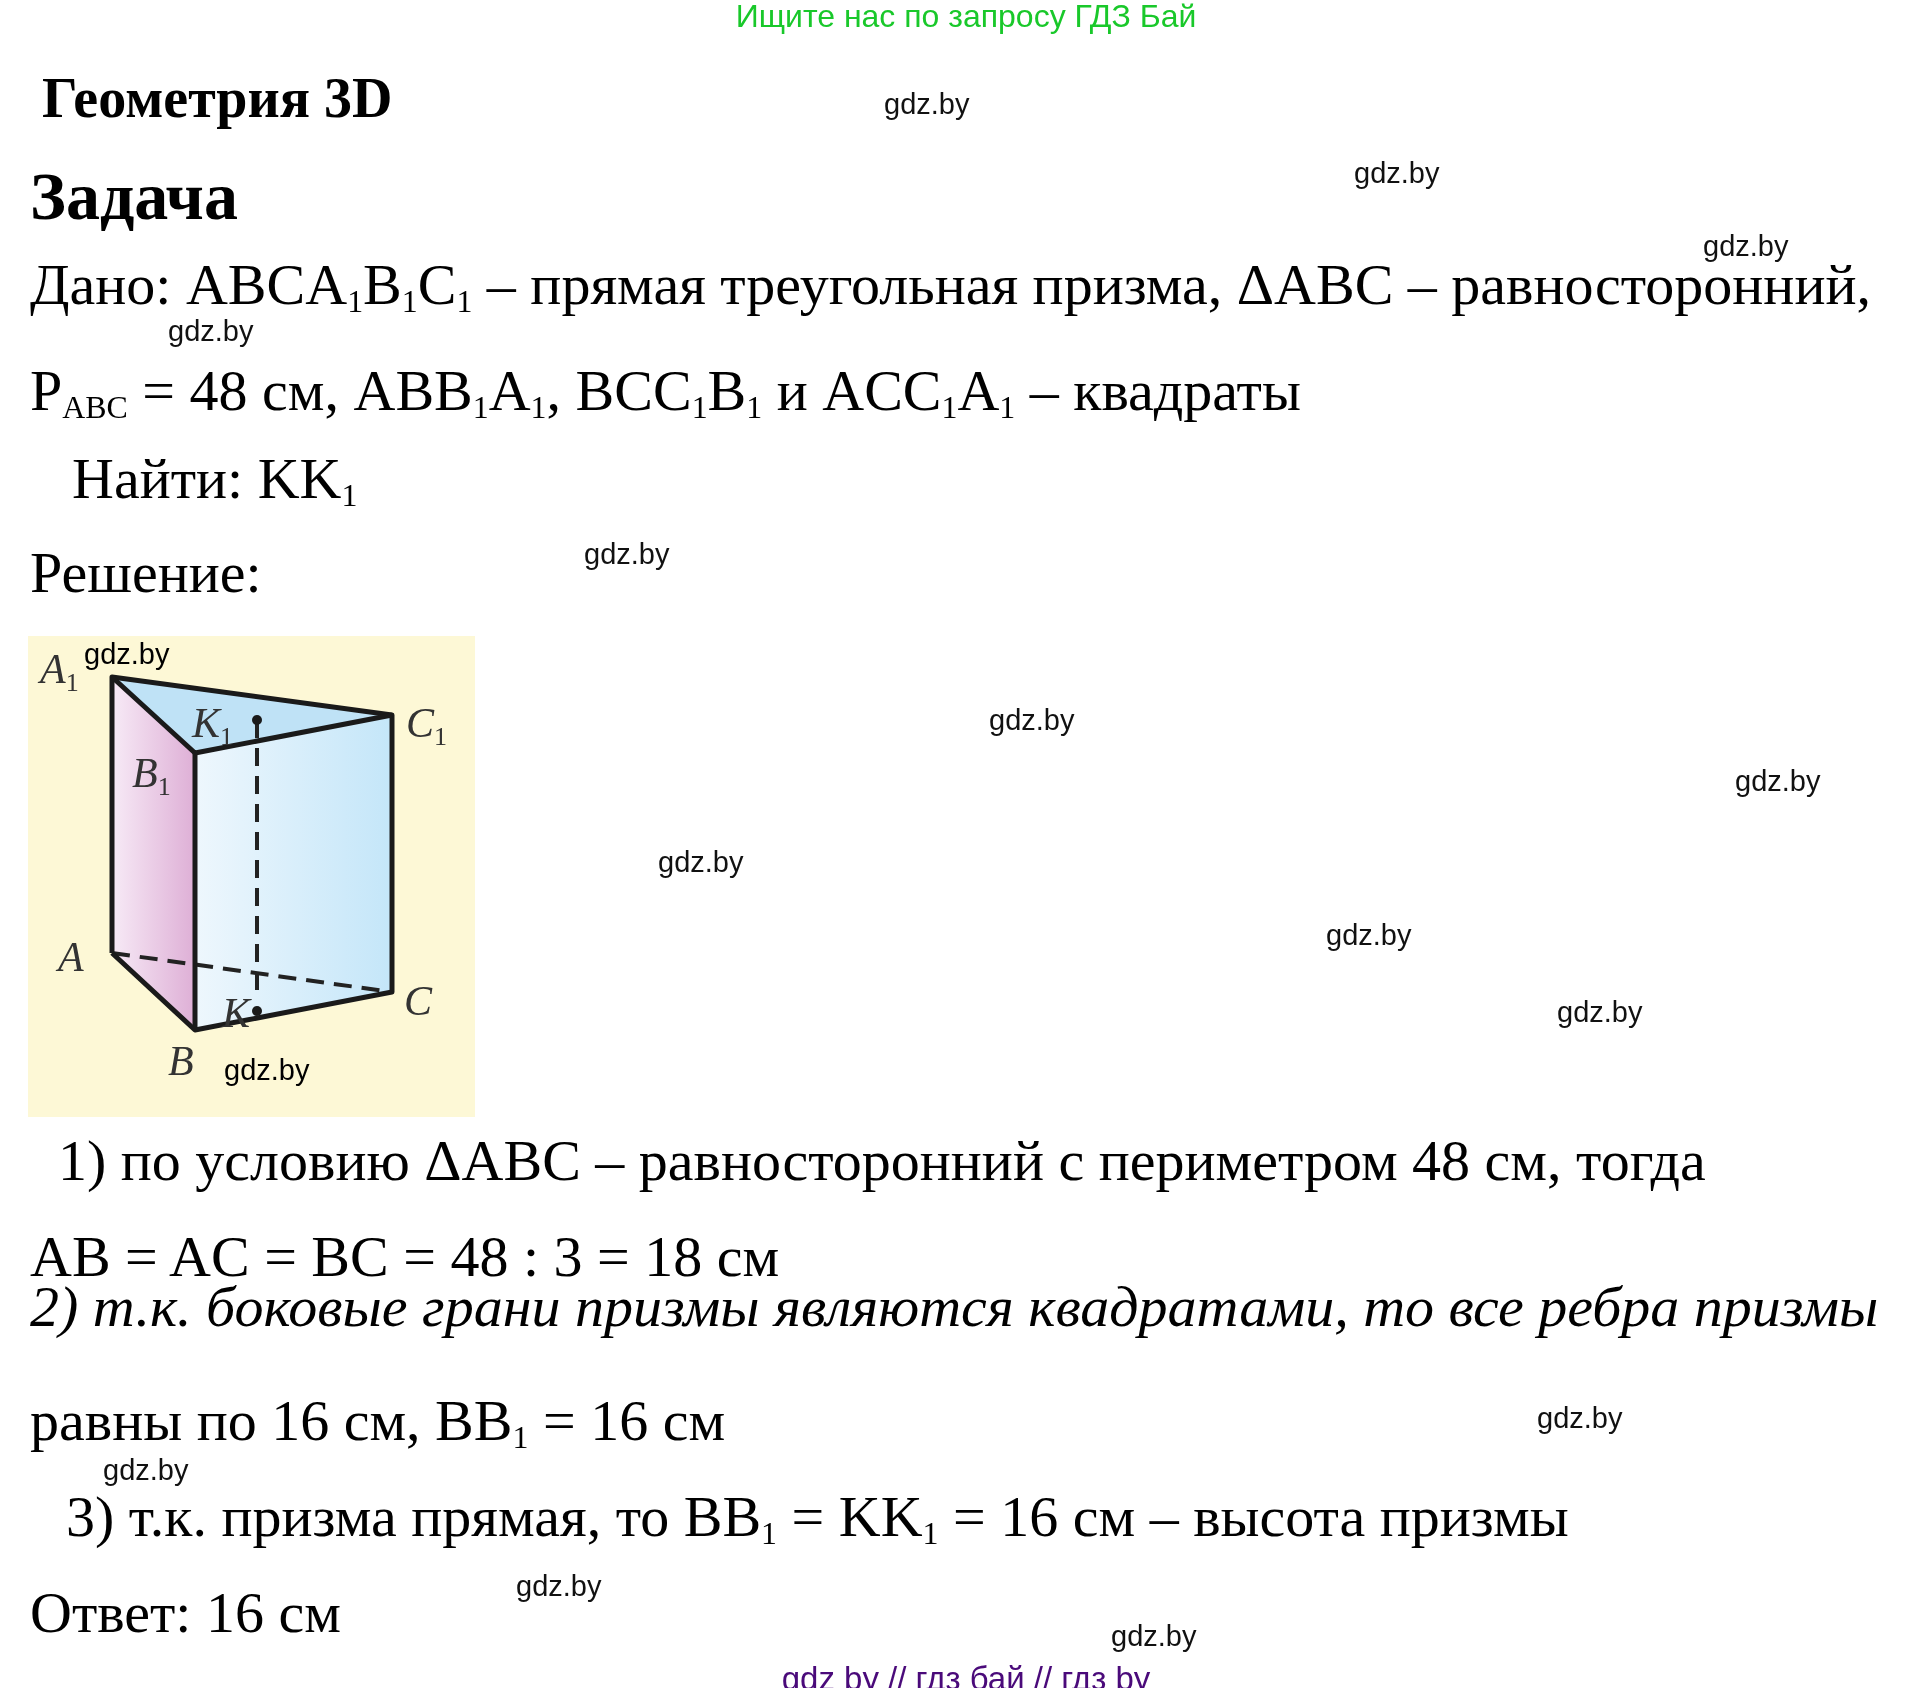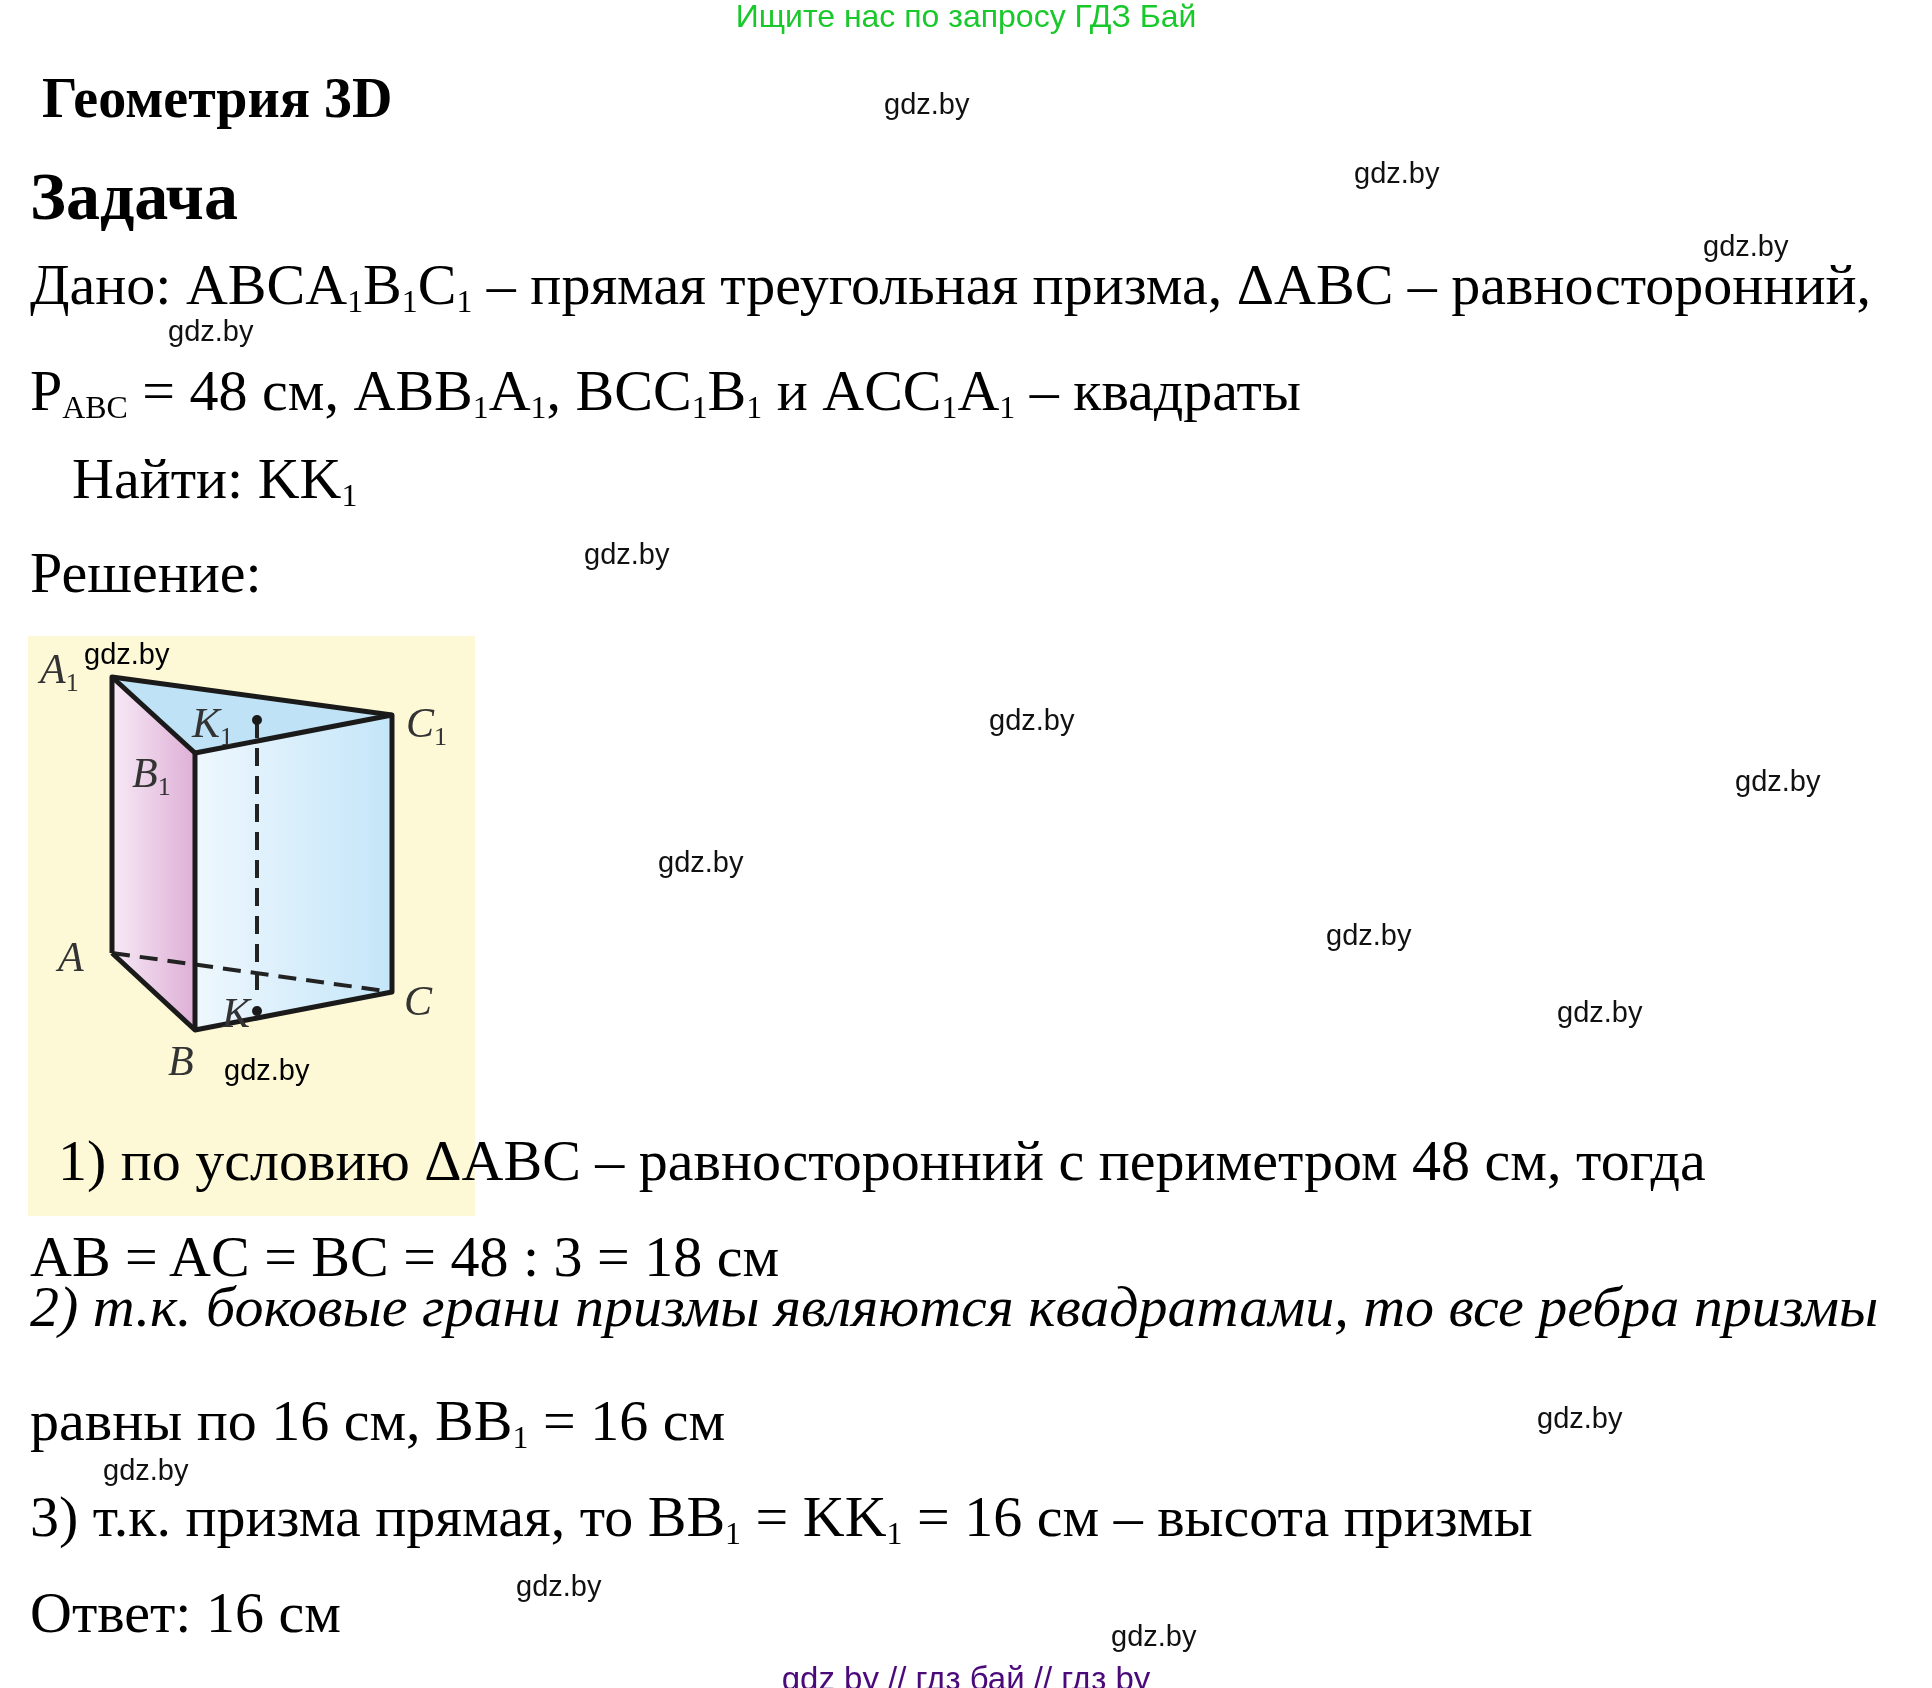--- a/index.html
+++ b/index.html
@@ -7,21 +7,21 @@
   .serif { font-family: "Liberation Serif", "DejaVu Serif", serif; color:#000; }
   .sans { font-family: "Liberation Sans", "DejaVu Sans", sans-serif; }
   .abs { position:absolute; white-space:nowrap; }
   .promo { top:-2px; left:0; width:1932px; text-align:center; font-size:32px; color:#19c82a; }
   .h1 { left:30px; top:64px; font-size:56px; font-weight:bold; line-height:68px;margin-left:12px; }
   .h2 { left:30px; top:162px; font-size:68px; font-weight:bold; line-height:68px; }
   .line { left:30px; font-size:58px; line-height:70px; }
   .line sub { font-size:0.55em; vertical-align:-0.25em; line-height:0; }
   .wm { font-size:29px; color:#111; }
   .footer { top:1660px; left:0; width:1932px; text-align:center; font-size:33px; color:#4a0a7a; }
-  .figure { position:absolute; left:28px; top:636px; width:447px; height:580px; background:#fdf8d6; overflow:hidden; }
+  .figure { position:absolute; left:28px; top:636px; width:447px; height:481px; background:#fdf8d6; overflow:hidden; }
   .figure svg { position:absolute; left:0; top:0; }
   .fig-label { position:absolute; font-family:"Liberation Serif","DejaVu Serif",serif; font-style:italic; font-size:42px; color:#333; line-height:1; }
   .fig-label sub { font-size:0.62em; font-style:normal; vertical-align:-0.3em; }
   .fig-wm { position:absolute; font-size:29px; color:#000; }
 </style>
 </head>
 <body>
 
 <div class="abs sans promo">Ищите нас по запросу ГДЗ Бай</div>
 
@@ -77,21 +77,21 @@
   <div class="fig-label" style="left:376px; top:344px;">C</div>
   <div class="fig-label" style="left:140px; top:404px;">B</div>
   <div class="fig-wm sans" style="left:56px; top:2px;">gdz.by</div>
   <div class="fig-wm sans" style="left:196px; top:418px;">gdz.by</div>
 </div>
 
 <div class="abs serif line" style="top:1126px;margin-left:28px;">1) по условию ΔABC – равносторонний с периметром 48 см, тогда</div>
 <div class="abs serif line" style="top:1222px;">AB = AC = BC = 48 : 3 = 18 см</div>
 <div class="abs serif line" style="top:1272px;font-style:italic;">2) т.к. боковые грани призмы являются квадратами, то все ребра призмы</div>
 <div class="abs serif line" style="top:1386px;"><span>равны по 16 см, BB</span><sub>1</sub><span> = 16 см</span></div>
-<div class="abs serif line" style="top:1482px;"><span>3) т.к. призма прямая, то BB</span><sub>1</sub><span> = KK</span><sub>1</sub><span> = 16 см – высота призмы</span></div>
+<div class="abs serif line" style="top:1482px;margin-left:36px;"><span>3) т.к. призма прямая, то BB</span><sub>1</sub><span> = KK</span><sub>1</sub><span> = 16 см – высота призмы</span></div>
 <div class="abs serif line" style="top:1578px;">Ответ: 16 см</div>
 
 <div class="abs sans wm" style="left:884px; top:88px;">gdz.by</div>
 <div class="abs sans wm" style="left:1354px; top:157px;">gdz.by</div>
 <div class="abs sans wm" style="left:1703px; top:230px;">gdz.by</div>
 <div class="abs sans wm" style="left:168px; top:315px;">gdz.by</div>
 <div class="abs sans wm" style="left:584px; top:538px;">gdz.by</div>
 <div class="abs sans wm" style="left:989px; top:704px;">gdz.by</div>
 <div class="abs sans wm" style="left:1735px; top:765px;">gdz.by</div>
 <div class="abs sans wm" style="left:658px; top:846px;">gdz.by</div>

